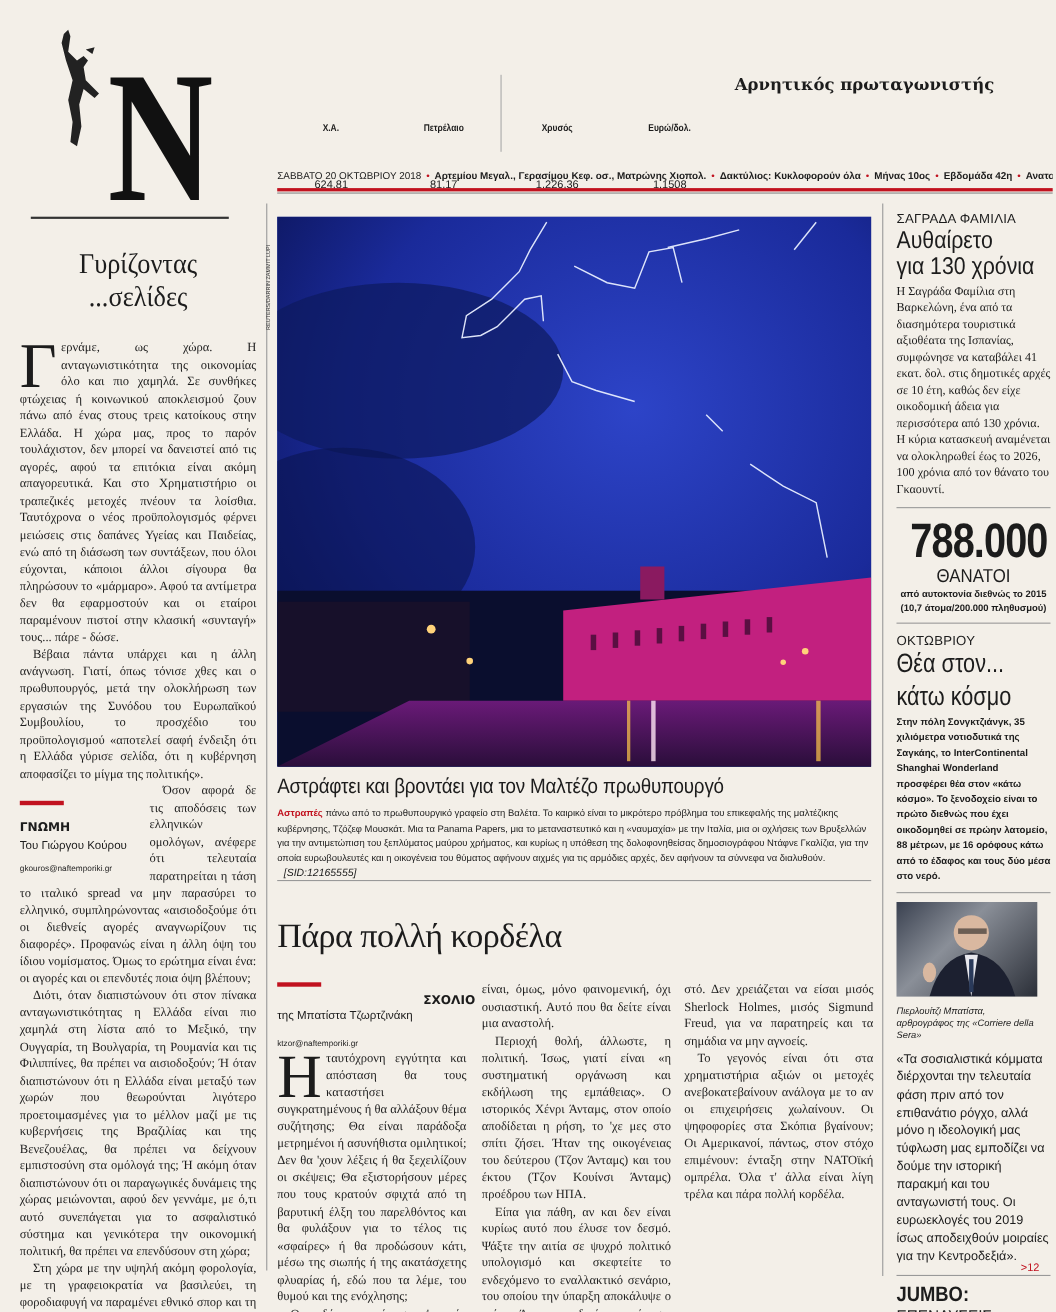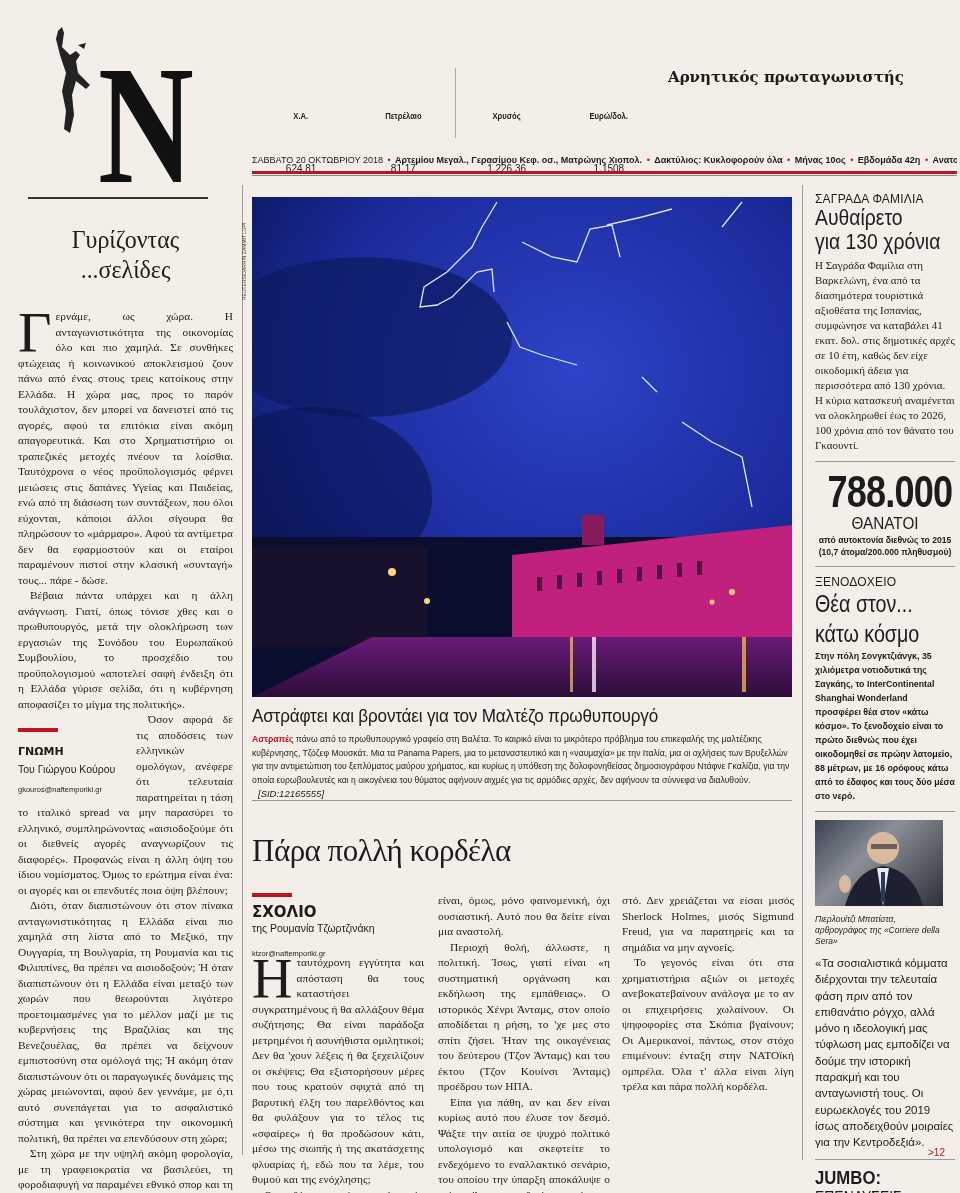--- a/index.html
+++ b/index.html
@@ -53,21 +53,21 @@
   .credit { position: absolute; left: 241px; top: 200px; width: 10px; font-family: "Liberation Sans", sans-serif; font-size: 5px; writing-mode: vertical-rl; transform: rotate(180deg); color: #333; height: 100px; }
   .ph-head { position: absolute; left: 252px; top: 705px; width: 540px; font-family: "Liberation Sans", sans-serif; font-size: 19px; transform: scaleX(0.9); transform-origin: left; letter-spacing: -0.2px; white-space: nowrap; }
   .ph-cap { position: absolute; left: 252px; top: 733px; width: 540px; font-family: "Liberation Sans", sans-serif; font-size: 8.6px; line-height: 13.5px; }
   .ph-cap .lead-word { color: #c1121f; font-weight: bold; }
   .hr-center { position: absolute; left: 252px; top: 800px; width: 540px; height: 1px; background: #999; }
 
   
   .comment-title { position: absolute; left: 252px; top: 833px; font-family: "Liberation Serif", serif; font-size: 31px; letter-spacing: -0.5px; }
   .c-byline { position: absolute; left: 252px; top: 893px; width: 180px; }
   .c-byline .bar { width: 40px; height: 4px; background: #c1121f; margin-bottom: 6px; }
-  .c-byline .kind { font-family: "DejaVu Sans", sans-serif; font-weight: bold; font-size: 15px; }
+  .c-byline .kind { font-family: "DejaVu Sans", sans-serif; font-weight: bold; font-size: 11px; text-align: right; }
   .c-byline .who { font-family: "Liberation Sans", sans-serif; font-size: 10.5px; margin-top: 1px; }
   .c-byline .mail { font-family: Liberation Sans, sans-serif; font-size: 7.5px; margin-top: 15px; }
   .c-col { position: absolute; width: 172px; }
   .c-col1 { left: 252px; top: 955px; }
   .c-col2 { left: 438px; top: 893px; }
   .c-col3 { left: 622px; top: 893px; }
   .c-col .dropcap { font-size: 56px; line-height: 44px; }
 
   
   .col-right { position: absolute; left: 815px; top: 192px; width: 140px; }
@@ -228,21 +228,21 @@
 <div class="ph-head">Αστράφτει και βροντάει για τον Μαλτέζο πρωθυπουργό</div>
 <div class="ph-cap">
   <span class="lead-word">Αστραπές</span><span> πάνω από το πρωθυπουργικό γραφείο στη Βαλέτα. Το καιρικό είναι το μικρότερο πρόβλημα του επικεφαλής της μαλτέζικης κυβέρνησης, Τζόζεφ Μουσκάτ. Μια τα Panama Papers, μια το μεταναστευτικό και η «ναυμαχία» με την Ιταλία, μια οι οχλήσεις των Βρυξελλών για την αντιμετώπιση του ξεπλύματος μαύρου χρήματος, και κυρίως η υπόθεση της δολοφονηθείσας δημοσιογράφου Ντάφνε Γκαλίζια, για την οποία ευρωβουλευτές και η οικογένεια του θύματος αφήνουν αιχμές για τις αρμόδιες αρχές, δεν αφήνουν τα σύννεφα να διαλυθούν.</span><span class="sid">[SID:12165555]</span>
 </div>
 <div class="hr-center"></div>
 
 <div class="comment-title">Πάρα πολλή κορδέλα</div>
 <div class="c-byline">
   <div class="bar"></div>
   <div class="kind">ΣΧΟΛΙΟ</div>
-  <div class="who">της Ρουμανία Τζωρτζινάκη</div>
+  <div class="who">της Μπατίστα Τζωρτζινάκη</div>
   <div class="mail">ktzor@naftemporiki.gr</div>
 </div>
 <div class="c-col c-col1 body-text">
   <p class="first"><span class="dropcap">Η</span><span>ταυτόχρονη εγγύτητα και απόσταση θα τους καταστήσει συγκρατημένους ή θα αλλάξουν θέμα συζήτησης; Θα είναι παράδοξα μετρημένοι ή ασυνήθιστα ομιλητικοί; Δεν θα 'χουν λέξεις ή θα ξεχειλίζουν οι σκέψεις; Θα εξιστορήσουν μέρες που τους κρατούν σφιχτά από τη βαρυτική έλξη του παρελθόντος και θα φυλάξουν για το τέλος τις «σφαίρες» ή θα προδώσουν κάτι, μέσω της σιωπής ή της ακατάσχετης φλυαρίας ή, εδώ που τα λέμε, του θυμού και της ενόχλησης;</span></p>
   <p>Οποιαδήποτε αντίφαση σ' αυτήν την τελετή παράδοσης - παραλαβής</p>
 </div>
 <div class="c-col c-col2 body-text">
   <p class="first">είναι, όμως, μόνο φαινομενική, όχι ουσιαστική. Αυτό που θα δείτε είναι μια αναστολή.</p>
   <p>Περιοχή θολή, άλλωστε, η πολιτική. Ίσως, γιατί είναι «η συστηματική οργάνωση και εκδήλωση της εμπάθειας». Ο ιστορικός Χένρι Άνταμς, στον οποίο αποδίδεται η ρήση, το 'χε μες στο σπίτι ζήσει. Ήταν της οικογένειας του δεύτερου (Τζον Άνταμς) και του έκτου (Τζον Κουίνσι Άνταμς) προέδρου των ΗΠΑ.</p>
   <p>Είπα για πάθη, αν και δεν είναι κυρίως αυτό που έλυσε τον δεσμό. Ψάξτε την αιτία σε ψυχρό πολιτικό υπολογισμό και σκεφτείτε το ενδεχόμενο το εναλλακτικό σενάριο, του οποίου την ύπαρξη αποκάλυψε ο επί της Άμυνας ως δική του πρόταση, να είναι αμερικανικό, γι' αυτό και ο καβγάς στο υπουργικό δεν φούντωσε για το γνω-</p>
@@ -262,21 +262,21 @@
   </div>
   <div class="r-rule"></div>
   <div>
     <div class="stat-num">788.000</div>
     <div class="stat-label">ΘΑΝΑΤΟΙ</div>
     <div class="stat-sub">από αυτοκτονία διεθνώς το 2015</div>
     <div class="stat-sub">(10,7 άτομα/200.000 πληθυσμού)</div>
   </div>
   <div class="r-rule"></div>
   <div>
-    <div class="kicker">ΞΕΝΟΔΟΧΕΙΟ</div>
+    <div class="kicker">ΟΚΤΩΒΡΙΟΥ</div>
     <div class="hotel-head">Θέα στον...</div>
     <div class="hotel-head">κάτω κόσμο</div>
     <div class="r-body-sans">Στην πόλη Σονγκτζιάνγκ, 35 χιλιόμετρα νοτιοδυτικά της Σαγκάης, το InterContinental Shanghai Wonderland προσφέρει θέα στον «κάτω κόσμο». Το ξενοδοχείο είναι το πρώτο διεθνώς που έχει οικοδομηθεί σε πρώην λατομείο, 88 μέτρων, με 16 ορόφους κάτω από το έδαφος και τους δύο μέσα στο νερό.</div>
   </div>
   <div class="r-rule"></div>
   <div>
     <div class="portrait">
       <svg width="128" height="86" viewBox="0 0 128 86">
         <circle cx="68" cy="28" r="16" fill="#d9b8a0"></circle>
         <rect x="56" y="24" width="26" height="5" fill="#222" opacity="0.6"></rect>

